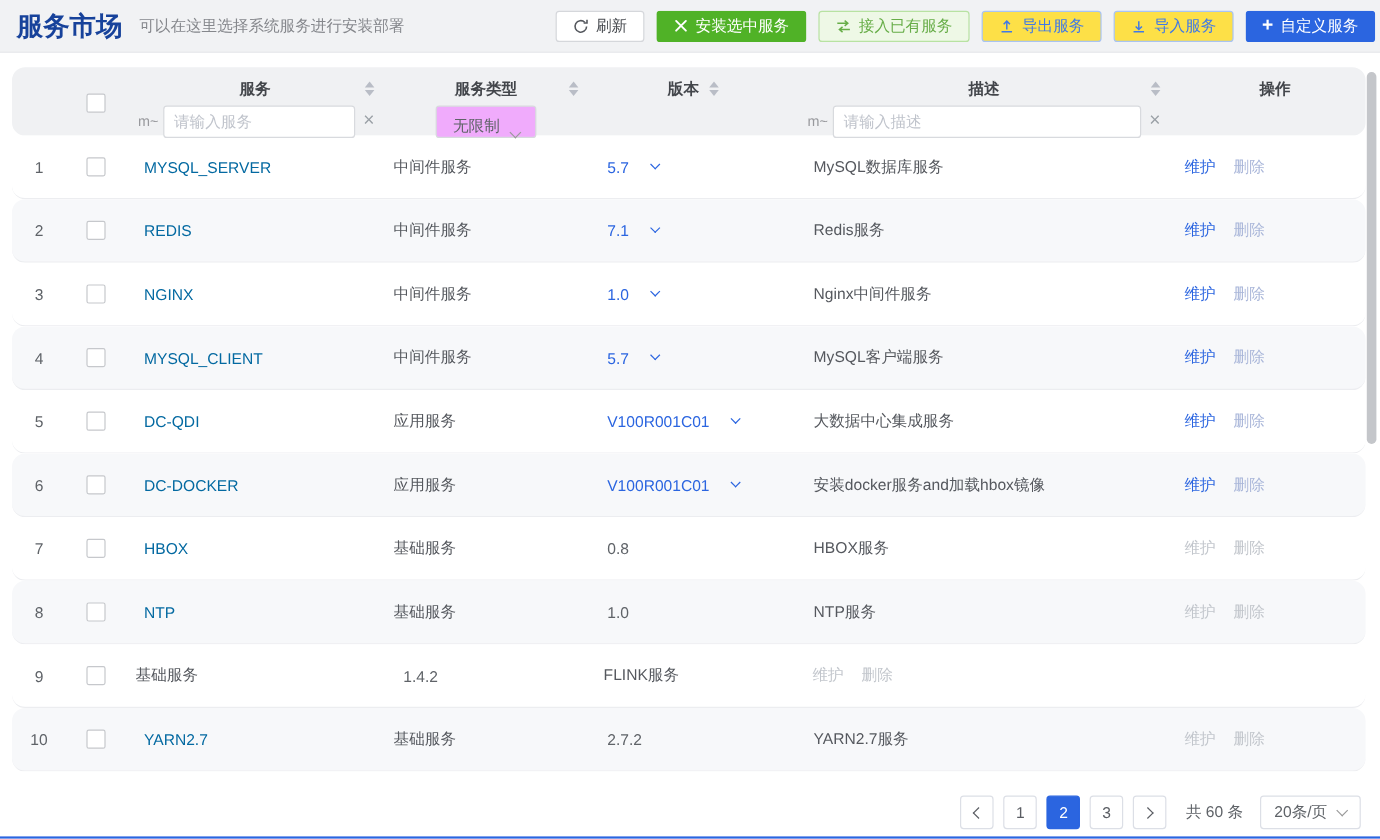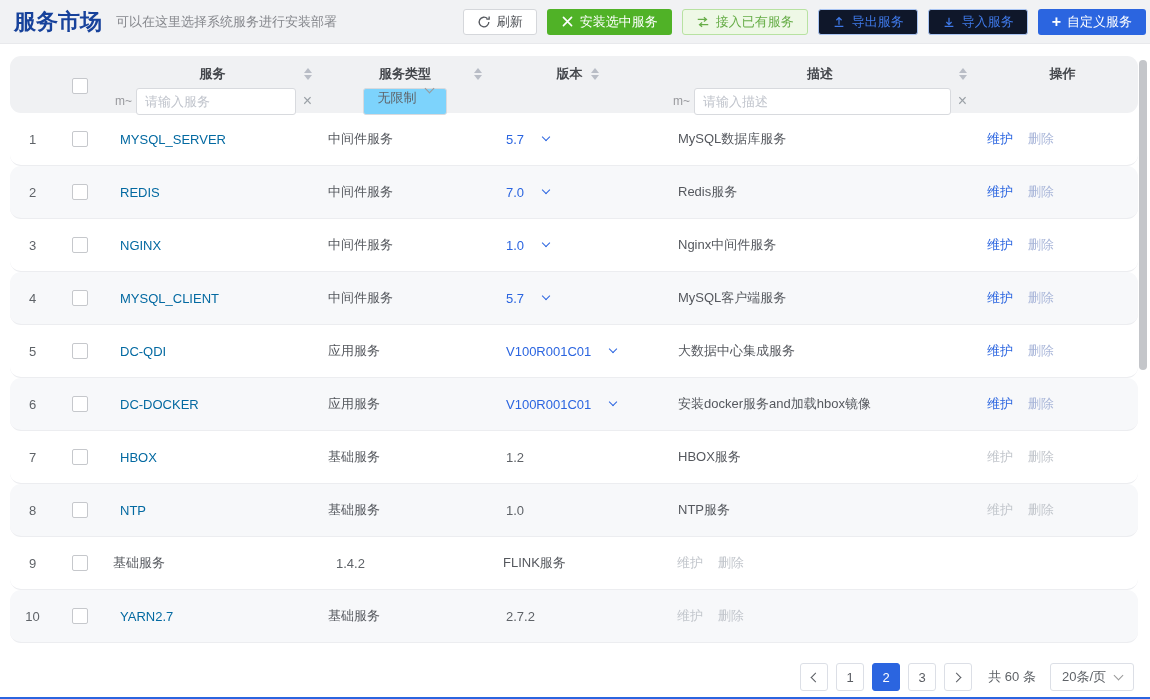--- a/index.html
+++ b/index.html
@@ -20,21 +20,21 @@
   .subtitle { font-size:13px; color:#85878c; flex:1 1 auto; white-space:nowrap; overflow:hidden; }
   .topbar-actions { display:flex; align-items:center; gap:10px; margin-left:12px; }
   .btn {
     height:26px; display:inline-flex; align-items:center; gap:6px; padding:0 13px;
     font-size:13px; border-radius:3px; border:1px solid transparent; cursor:pointer;
     background:#fff; white-space:nowrap; font-family:inherit;
   }
   .btn-plain { border-color:#d5d7db; color:#4a4d52; }
   .btn-green { background:var(--green,#50b227); color:#fff; }
   .btn-greenlight { background:var(--green-light-bg,#eef8e6); border-color:#b8e2a2; color:var(--green-light-text,#67ad48); }
-  .btn-blueoutline { background:#0f172a; border-color:#a9c4f2; color:#3f79e8; }
+  .btn-blueoutline { background:#fde047; border-color:#a9c4f2; color:#3f79e8; }
   .btn-primary { background:var(--accent,#2b65e0); color:#fff; }
   .ic { display:inline-flex; align-items:center; }
   .ic svg { display:block; }
   .plus-glyph { font-size:16px; line-height:1; font-weight:bold; }
 
   
   .table-wrap { margin:12px 12px 0 10px; position:relative; }
   .grid-cols { display:grid; grid-template-columns:45px 50px 215px 170px 175px 310px 1fr;border-radius:11px; }
   .thead { background:#f0f1f3; height:57px; }
   .th { display:flex; flex-direction:column; justify-content:flex-start; padding-top:5px; }
@@ -52,22 +52,22 @@
   .tri.up { border-bottom:5px solid #b9bdc6; margin-bottom:2px; }
   .tri.down { border-top:5px solid #b9bdc6; }
   .fprefix { font-size:12px; color:#98999d; margin-right:4px; white-space:nowrap; }
   .finput {
     flex:1 1 auto; min-width:0; height:27px; border:1px solid #d8dade; border-radius:3px;
     padding:0 8px; font-size:13px; color:#333; background:#fff; outline:none; font-family:inherit;
   }
   .finput::placeholder { color:#c0c4cc; }
   .fclear { margin-left:7px; color:#9aa0a6; font-size:16px; line-height:1; cursor:pointer; }
   .fselect {
-    width:84px; height:27px; margin:0 auto; border:1px solid #d8dade; background:#7dd3fc; border-radius:3px;
-    display:flex; align-items:flex-start; justify-content:center; gap:9px; font-size:13px; color:#5f6368; cursor:pointer;
+    width:84px; height:27px; margin:0 auto; border:1px solid #d8dade; background:#f0abfc; border-radius:3px;
+    display:flex; align-items:flex-end; justify-content:center; gap:9px; font-size:13px; color:#5f6368; cursor:pointer;
   }
 
   .tbody { background:#fff; }
   .tr { height:53px; border-bottom:1px solid #ecedf0; align-items:center; }
   .tr:nth-child(even) { background:#f7f8fa; }
   .td { font-size:13px; color:#55585e; }
   .c-idx { text-align:center; color:#5f6368; }
   .c-chk { text-align:center; display:flex; justify-content:center; }
   .td.c-srv { padding-left:15px; color:#0369a1; }
   .td.c-typ { padding-left:8px; }
@@ -268,21 +268,21 @@
       </div>
 
       <div class="tr grid-cols">
         <div class="td c-idx">2</div>
         <div class="td c-chk">
             <span class="checkbox"></span>
           </div>
         <div class="td c-srv">REDIS</div>
         <div class="td c-typ">中间件服务</div>
         <div class="td c-ver"><span class="ver" data-style="link">
-              <span>7.0</span>
+              <span>7.1</span>
               <i class="chev chev-down vchev"></i>
             </span></div>
         <div class="td c-dsc">Redis服务</div>
         <div class="td c-ops">
           <span class="op" data-state="on">维护</span>
           <span class="op" data-state="muted">删除</span>
         </div>
       </div>
 
       <div class="tr grid-cols">
@@ -358,21 +358,21 @@
       </div>
 
       <div class="tr grid-cols">
         <div class="td c-idx">7</div>
         <div class="td c-chk">
             <span class="checkbox"></span>
           </div>
         <div class="td c-srv">HBOX</div>
         <div class="td c-typ">基础服务</div>
         <div class="td c-ver"><span class="ver" data-style="plain">
-              <span>1.2</span>
+              <span>0.8</span>
             </span></div>
         <div class="td c-dsc">HBOX服务</div>
         <div class="td c-ops">
           <span class="op" data-state="off">维护</span>
           <span class="op" data-state="off">删除</span>
         </div>
       </div>
 
       <div class="tr grid-cols">
         <div class="td c-idx">8</div>
@@ -410,20 +410,21 @@
       <div class="tr grid-cols">
         <div class="td c-idx">10</div>
         <div class="td c-chk">
             <span class="checkbox"></span>
           </div>
         <div class="td c-srv">YARN2.7</div>
         <div class="td c-typ">基础服务</div>
         <div class="td c-ver"><span class="ver" data-style="plain">
               <span>2.7.2</span>
             </span></div>
+        <div class="td c-dsc">YARN2.7服务</div>
         <div class="td c-ops">
           <span class="op" data-state="off">维护</span>
           <span class="op" data-state="off">删除</span>
         </div>
       </div>
 
     </div>
 
     <div class="scrollbar-thumb"></div>
   </div>

